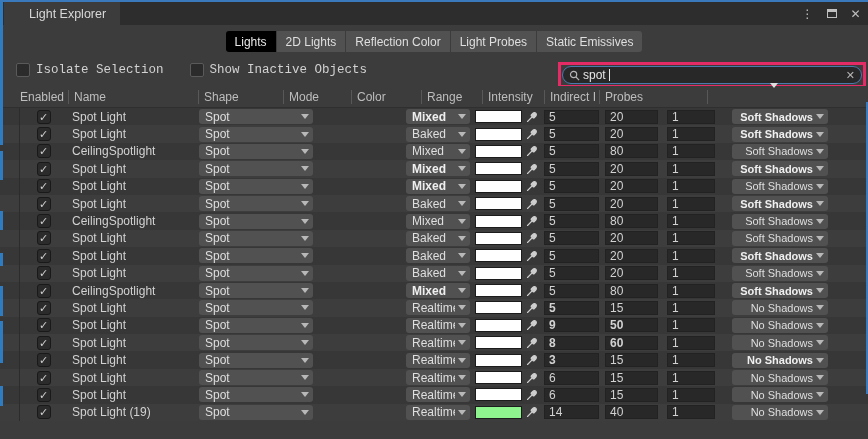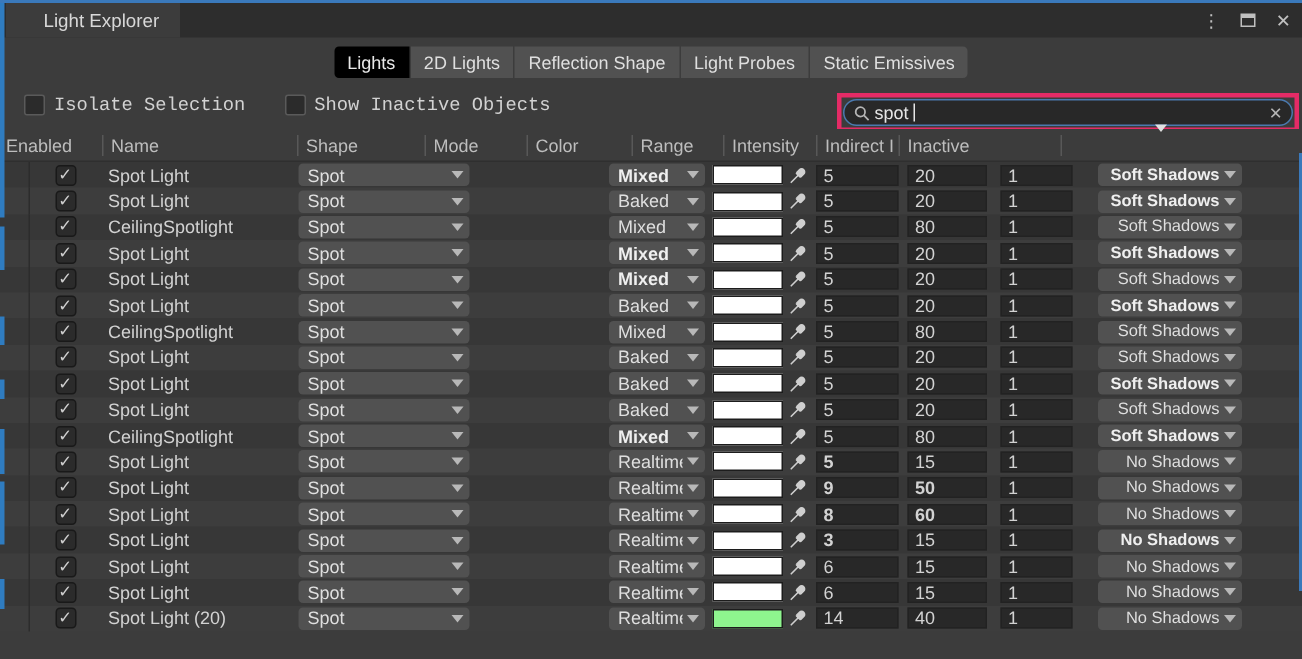--- a/index.html
+++ b/index.html
@@ -86,21 +86,21 @@
   <div class="win-icons">
     <span class="ic">⋮</span>
     <span class="ic"><span class="ic-max" style="display:inline-block"></span></span>
     <span class="ic">✕</span>
   </div>
 </div>
 
 <div class="tabs-row" id="tabs-row">
     <div class="seg-btn first active">Lights</div>
     <div class="seg-btn">2D Lights</div>
-    <div class="seg-btn">Reflection Shape</div>
+    <div class="seg-btn">Reflection Color</div>
     <div class="seg-btn">Light Probes</div>
     <div class="seg-btn last">Static Emissives</div>
   </div>
 
 <div class="controls-row">
   <div class="chk-group">
     <div class="chk-item">
       <span class="chk-box"></span>
       <span>Isolate Selection</span>
     </div>
@@ -118,29 +118,29 @@
       <span class="search-text">spot</span>
       <span class="caret"></span>
       <span class="spacer"></span>
       <span class="clear-x">✕</span>
     </div>
   </div>
 </div>
 
 <div class="table">
   <div class="hdr">
-    <div class="hcell nodiv" style="width:68px; padding-left:4px;">Enabled</div>
+    <div class="hcell nodiv" style="width:68px; padding-left:20px;">Enabled</div>
     <div class="hcell" style="width:130px;">Name</div>
     <div class="hcell" style="width:85px;">Shape</div>
     <div class="hcell" style="width:68px;">Mode</div>
     <div class="hcell" style="width:70px;">Color</div>
     <div class="hcell" style="width:61px;">Range</div>
     <div class="hcell" style="width:62px;">Intensity</div>
     <div class="hcell" style="width:55px;">Indirect I</div>
-    <div class="hcell" style="width:108px;">Inactive</div>
+    <div class="hcell" style="width:108px;">Probes</div>
     <div class="hcell" style="width:38px;"></div>
     <div class="hdr-marker"></div>
   </div>
   <div id="rows-container">
   <div class="row">
     <div class="cell c-gutter"></div>
     <div class="cell c-enabled">
       <span class="checkbox">✓</span>
     </div>
     <div class="cell c-name">Spot Light</div>
@@ -884,21 +884,21 @@
         <span class="dd-arrow"></span>
       </span>
     </div>
   </div>
 
   <div class="row">
     <div class="cell c-gutter"></div>
     <div class="cell c-enabled">
       <span class="checkbox">✓</span>
     </div>
-    <div class="cell c-name">Spot Light (20)</div>
+    <div class="cell c-name">Spot Light (19)</div>
     <div class="cell c-type">
       <span class="dropdown dd-type">
         <span class="dd-label">Spot</span>
         <span class="dd-arrow"></span>
       </span>
     </div>
     <div class="cell c-shape"></div>
     <div class="cell c-mode">
       <span class="dropdown dd-mode">
         <span class="dd-label">Realtime</span>

